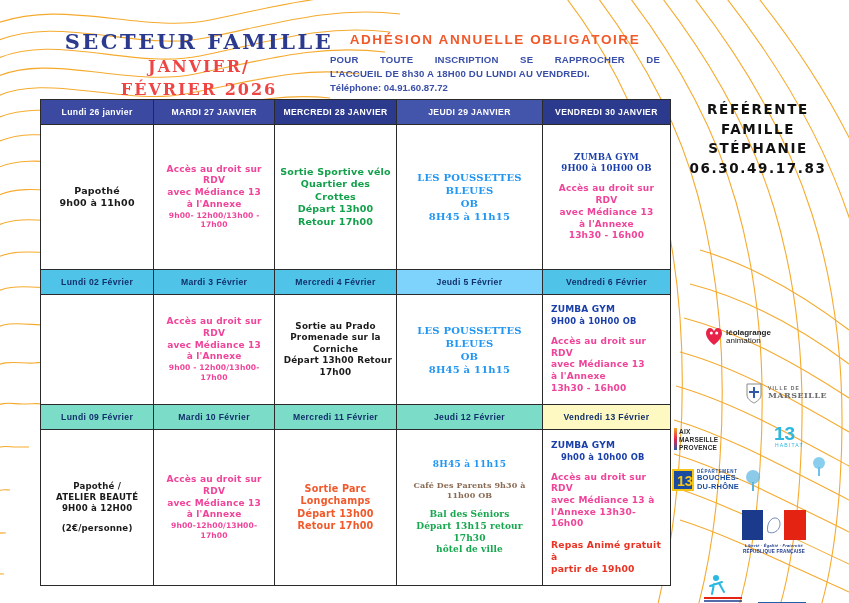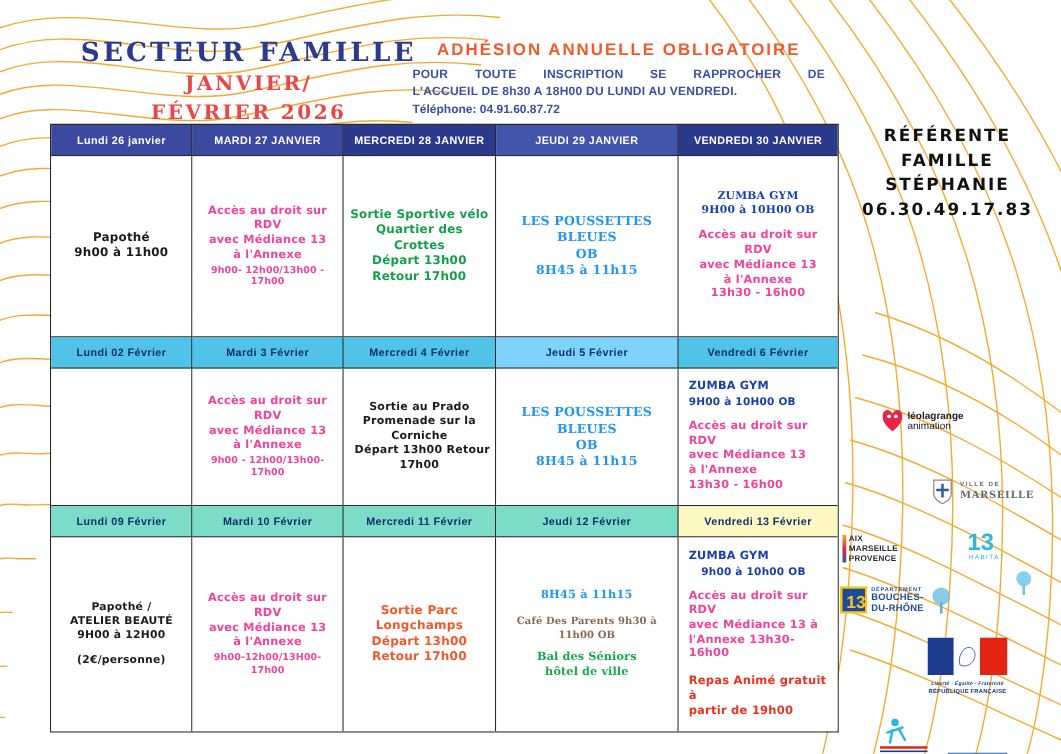--- a/index.html
+++ b/index.html
@@ -413,20 +413,21 @@
       </div>
       <div class="cell c3">
         <div class="blk">
           <div class="ln s-cyan-sm">8H45 à 11h15</div>
         </div>
         <div class="blk">
           <div class="ln s-cafe">Café Des Parents 9h30 à 11h00  OB</div>
         </div>
         <div class="blk">
           <div class="ln s-green-serif">Bal des Séniors</div>
+          <div class="ln s-green-serif">Départ 13h15 retour 17h30</div>
           <div class="ln s-green-serif">hôtel de ville</div>
         </div>
       </div>
       <div class="cell c4" style="align-items:flex-start;padding-left:8px;">
         <div class="blk left">
           <div class="ln s-blue">ZUMBA GYM</div>
           <div class="ln s-blue-sm" style="padding-left:10px;">9h00 à 10h00  OB</div>
         </div>
         <div class="blk left">
           <div class="ln s-pink">Accès au droit sur RDV</div>

